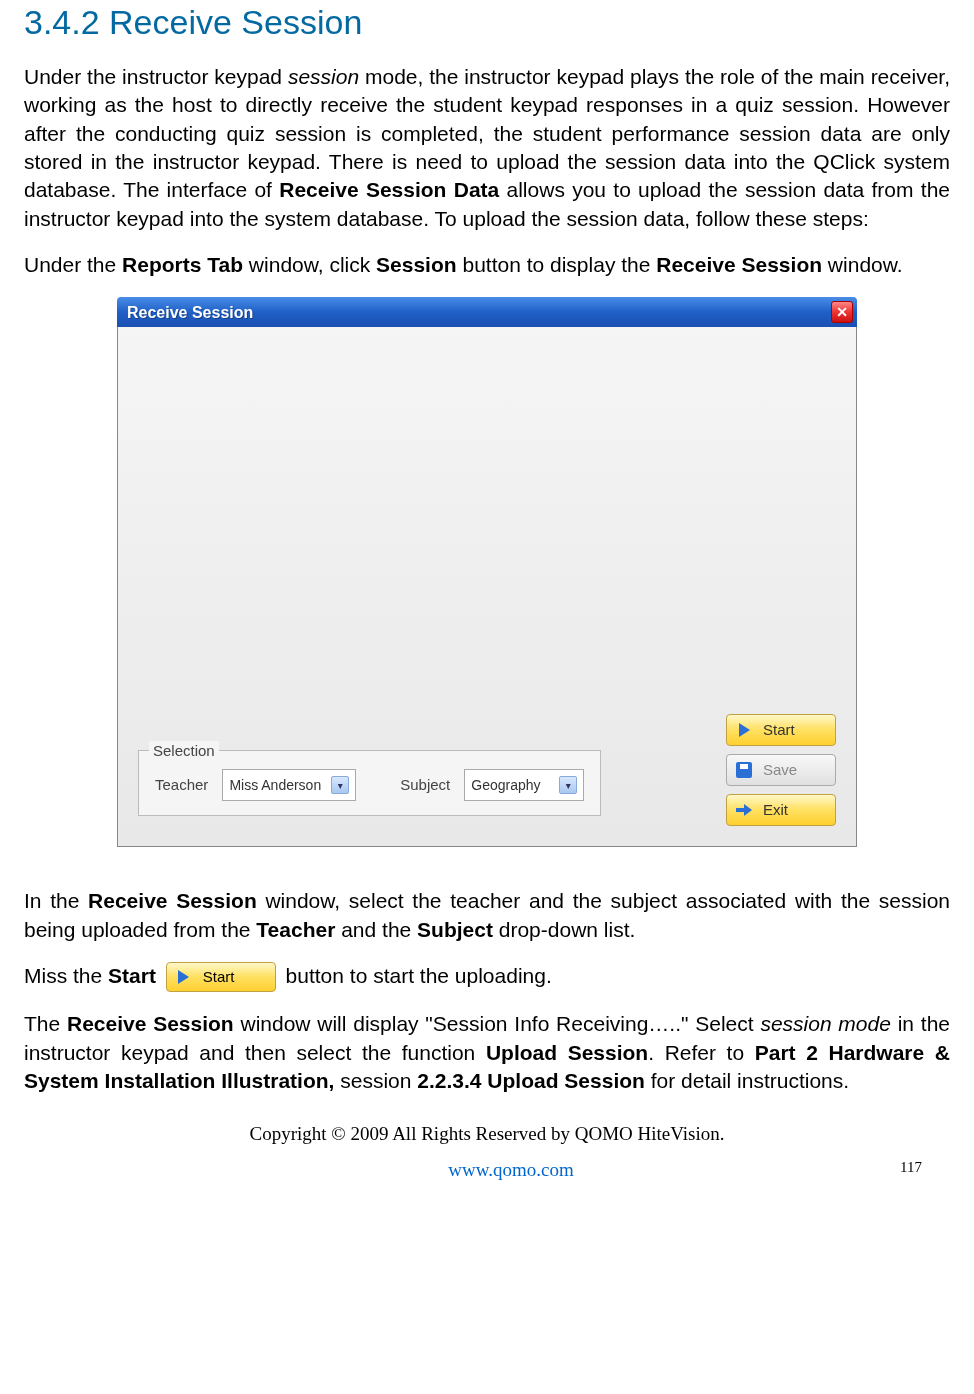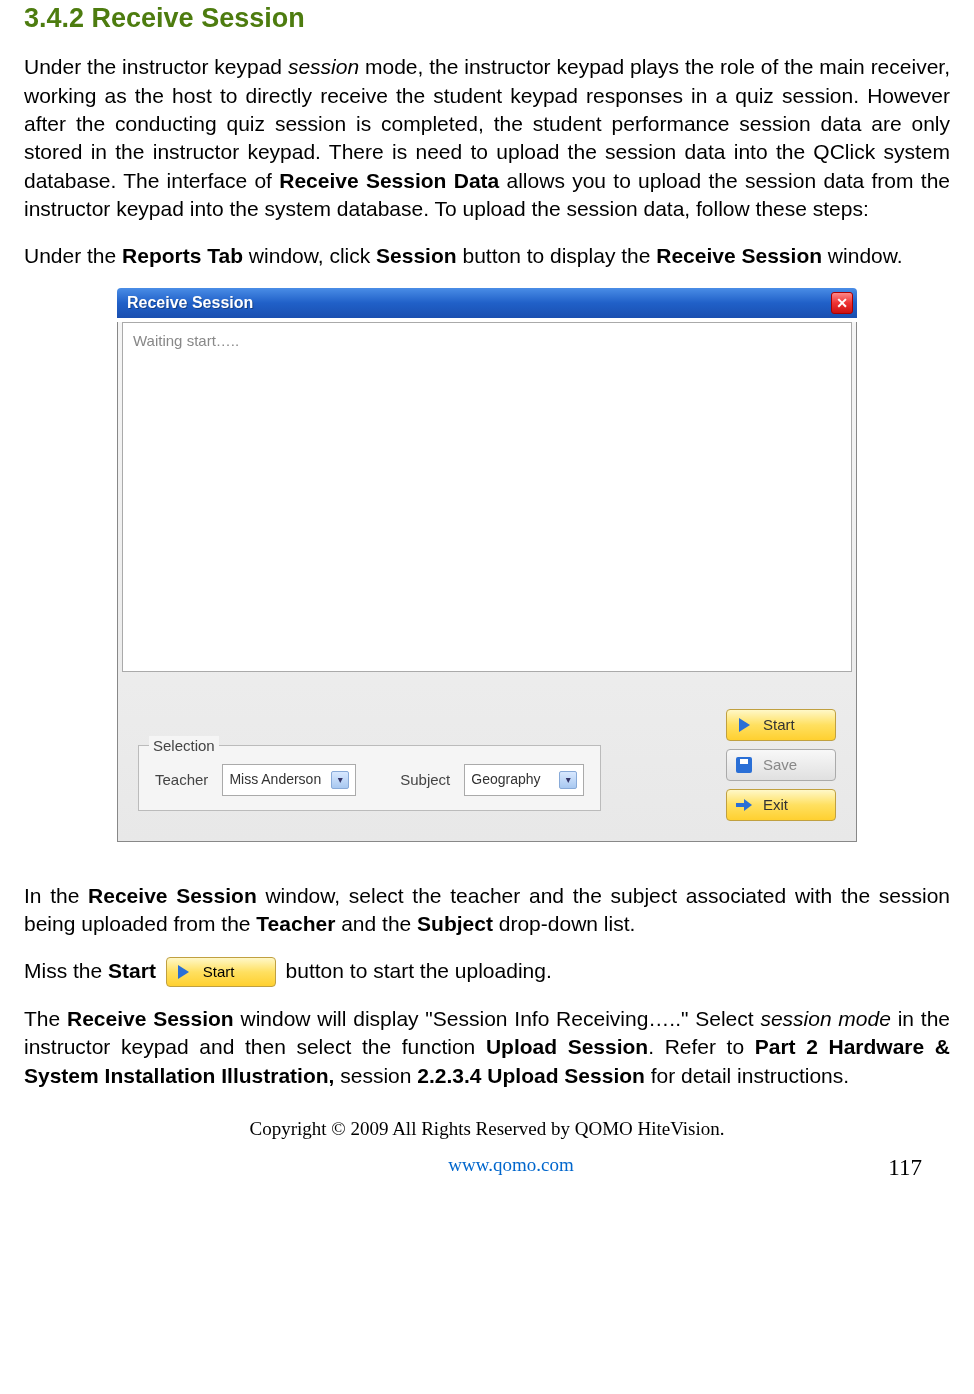--- a/index.html
+++ b/index.html
@@ -11,23 +11,23 @@
       font-family: Arial, Helvetica, sans-serif;
       font-size: 21px;
       line-height: 1.35;
       color: #000;
       background: #fff;
       width: 974px;
       margin: 0 auto;
       padding: 0 24px;
     }
     .section-heading {
-      color: #4d7c0f;
-      font-weight: bold;
-      font-size: 27px;
+      color: #0369a1;
+      font-weight: normal;
+      font-size: 34px;
       margin-bottom: 16px;
     }
     .paragraph {
       text-align: justify;
       margin-bottom: 18px;
       margin-top: 17px;
     }
     .bold { font-weight: bold; }
     .italic { font-style: italic; }
     
@@ -236,21 +236,21 @@
       margin-top: 26px;
     }
     .footer-link {
       color: #0066CC;
       margin-left: 48px;
     }
     .page-num {
       position: absolute;
       right: 28px;
       font-family: "Times New Roman", serif;
-      font-size: 23px;
+      font-size: 15px;
     }
     .footer-row {
       position: relative;
       margin-top: 10px;
     }
   </style>
 </head>
 <body>
 
 <h2 class="section-heading">3.4.2 Receive Session</h2>
@@ -264,23 +264,20 @@
 </p>
 
 <div class="dialog-wrapper">
   <div class="dialog-titlebar">
     <span class="dialog-title">Receive Session</span>
     <div class="dialog-close">
       <span>✕</span>
     </div>
   </div>
   <div class="dialog-body">
-    <div class="dialog-content-area">
-      <span>Waiting start…..</span>
-    </div>
 
     <div class="selection-row">
       <div class="selection-fieldset">
         <span class="selection-legend">Selection</span>
         <span class="sel-label">Teacher</span>
         <div class="dropdown">
           <span>Miss Anderson</span>
           <span class="chev">▾</span>
         </div>
         <span class="sel-label" style="margin-left:30px">Subject</span>

